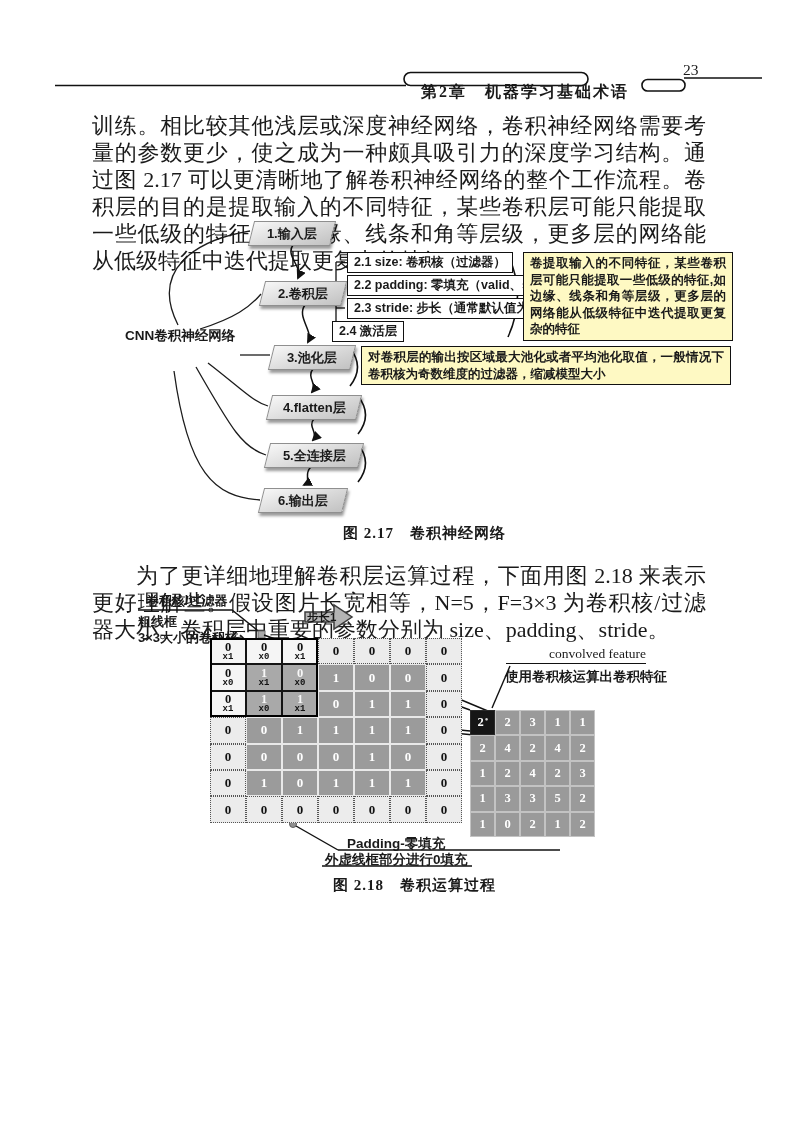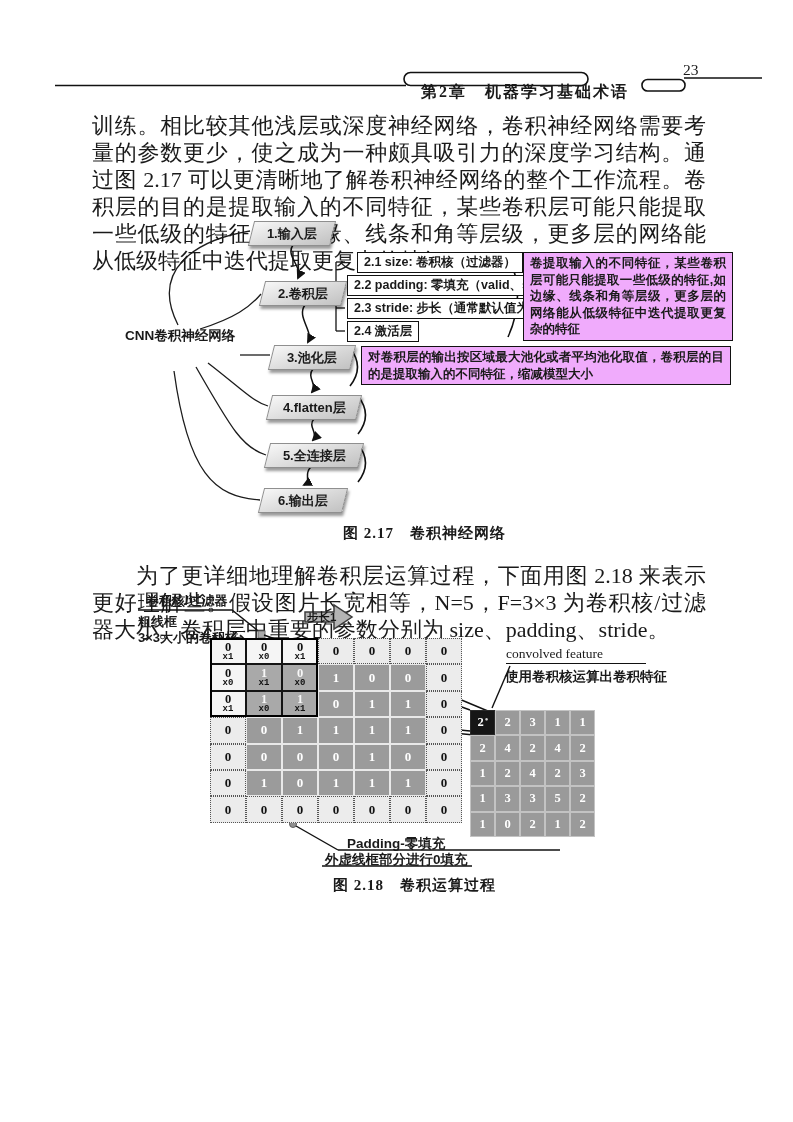--- a/index.html
+++ b/index.html
@@ -23,30 +23,30 @@
   .fig217{position:absolute;left:0;top:215px;width:793px;height:310px;}
   .fig217 svg{position:absolute;left:0;top:0;}
   .root-label{position:absolute;left:125px;top:112px;font:bold 13.5px "Liberation Sans",sans-serif;}
   .node{position:absolute;height:23px;transform:skewX(-14deg);
         background:linear-gradient(160deg,#f7f7f7 0%,#d9d9d9 55%,#c2c2c2 100%);
         border:1px solid #8f8f8f;box-shadow:2px 3px 3px rgba(0,0,0,.40);
         display:flex;align-items:center;justify-content:center;}
   .node>span{transform:skewX(14deg);font:bold 13px "Liberation Sans",sans-serif;white-space:nowrap;}
   .pbox{position:absolute;border:1.5px solid #111;background:#fff;padding:1px 6px;
         font:bold 12.5px "Liberation Sans",sans-serif;white-space:nowrap;}
-  .nbox{position:absolute;border:1.5px solid #111;background:#f0abfc;padding:2px 6px;
+  .nbox{position:absolute;border:1.5px solid #111;background:#fef9c3;padding:2px 6px;
         font:bold 12.5px "Liberation Sans",sans-serif;line-height:16.5px;text-align:justify;}
   
   .fig218{position:absolute;left:0;top:590px;width:793px;height:300px;}
   .fig218 svg{position:absolute;left:0;top:0;}
   .flabel{position:absolute;font:bold 13px "Liberation Sans",sans-serif;white-space:nowrap;}
   .lab-kernel{left:146px;top:2px;}
   .lab-frame1{left:138px;top:23px;}
   .lab-frame2{left:138px;top:39px;}
-  .lab-conv-en{left:506px;top:56px;width:140px;text-align:left;border-bottom:1.3px solid #111;
+  .lab-conv-en{left:506px;top:56px;width:140px;text-align:right;border-bottom:1.3px solid #111;
         font:13.5px "Liberation Serif",serif;padding-bottom:1px;}
   .lab-conv-zh{left:505px;top:78px;font-size:13.5px;}
   .lab-pad1{left:347px;top:245px;font-size:13.5px;}
   .lab-pad2{left:325px;top:261px;font-size:13.5px;}
   .igrid{position:absolute;left:210px;top:48px;display:grid;
          grid-template-columns:repeat(7,36px);grid-auto-rows:26.4px;}
   .cl{display:flex;flex-direction:column;align-items:center;justify-content:center;
       box-sizing:border-box;font-family:"Liberation Serif",serif;}
   .pc{background:#ececec;border:1px dotted #555;color:#111;font-weight:bold;font-size:13px;}
   .ic{background:#9b9b9b;border:1.6px solid #e9e9e9;color:#fff;font-weight:bold;font-size:13px;}
@@ -138,27 +138,27 @@
     <div class="node" style="left:269px;top:180px;width:88px;">
         <span>4.flatten层</span>
       </div>
     <div class="node" style="left:267px;top:228px;width:92px;">
         <span>5.全连接层</span>
       </div>
     <div class="node" style="left:261px;top:273px;width:82px;">
         <span>6.输出层</span>
       </div>
 
-    <div class="pbox" style="left:357px;top:37px;">2.1 size: 卷积核（过滤器）</div>
+    <div class="pbox" style="left:347px;top:37px;">2.1 size: 卷积核（过滤器）</div>
     <div class="pbox" style="left:347px;top:60px;">2.2 padding: 零填充（valid、same）</div>
     <div class="pbox" style="left:347px;top:83px;">2.3 stride: 步长（通常默认值为1）</div>
-    <div class="pbox" style="left:347px;top:106px;">2.4 激活层</div>
+    <div class="pbox" style="left:332px;top:106px;">2.4 激活层</div>
 
     <div class="nbox" style="left:523px;top:37px;width:196px;">卷提取输入的不同特征，某些卷积层可能只能提取一些低级的特征,如边缘、线条和角等层级，更多层的网络能从低级特征中迭代提取更复杂的特征</div>
-    <div class="nbox" style="left:361px;top:131px;width:356px;">对卷积层的输出按区域最大池化或者平均池化取值，卷积层的目的是提取输入的不同特征，缩减模型大小</div>
+    <div class="nbox" style="left:361px;top:131px;width:356px;">对卷积层的输出按区域最大池化或者平均池化取值，一般情况下卷积核为奇数维度的过滤器，缩减模型大小</div>
   </div>
 
   <div class="caption cap217">图 2.17　卷积神经网络</div>
 
   <div class="para p2">为了更详细地理解卷积层运算过程，下面用图 2.18 来表示更好理解些。假设图片长宽相等，N=5，F=3×3 为卷积核/过滤器大小。卷积层中重要的参数分别为 size、padding、stride。</div>
 
   <div class="fig218">
     <svg width="793" height="300">
 
       <g stroke="#111" stroke-width="1.4" fill="none">

